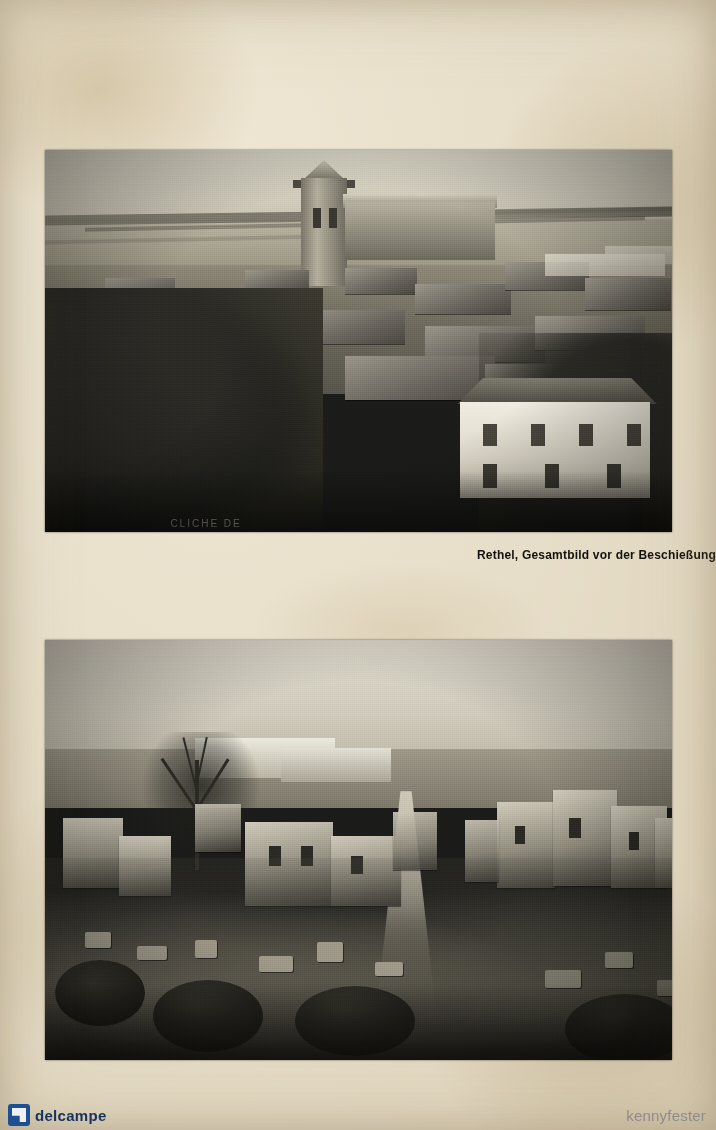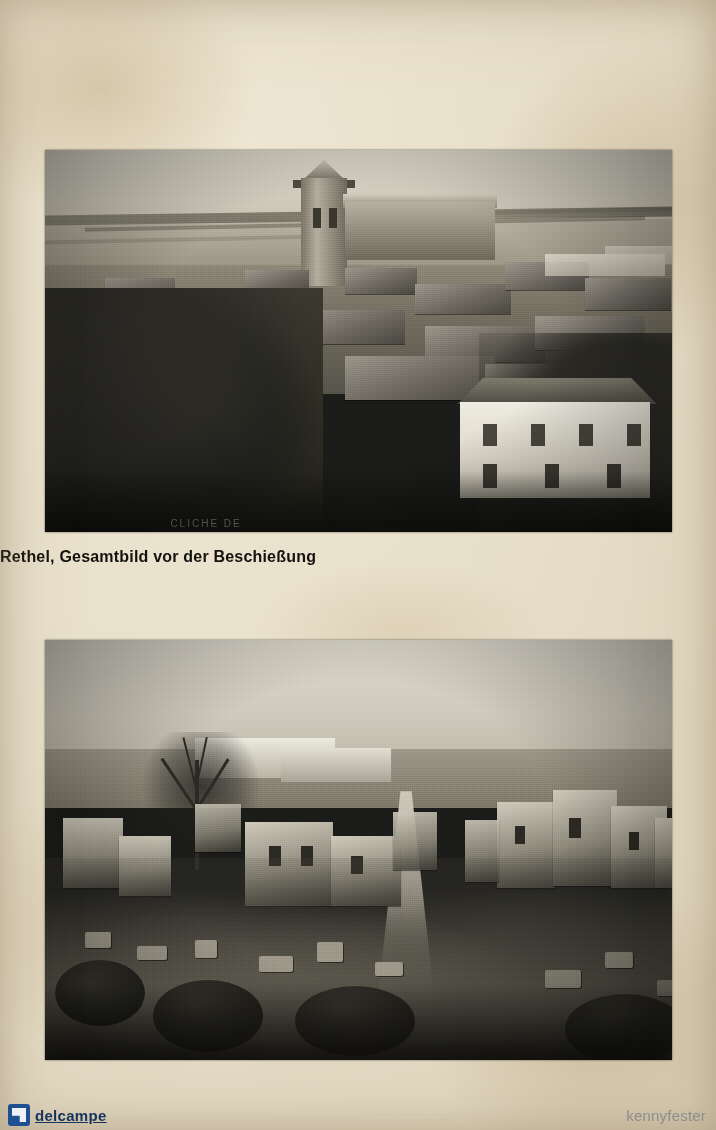--- a/index.html
+++ b/index.html
@@ -219,25 +219,25 @@
   }
   #photo-bottom .bush {
     position:absolute; border-radius: 50%;
     background: radial-gradient(ellipse at 40% 35%, #3a382f 0%, #22211c 70%);
   }
 
   
   .caption {
     position: absolute;
     width: 100%;
-    text-align: left;
+    text-align: right;
     font-family: "Liberation Sans", sans-serif;
     font-weight: bold;
     color: #14120e;
-    font-size: 16px;
+    font-size: 12px;
     letter-spacing: .2px;
   }
   #caption-top    { left: 0; top: 548px; }
   #caption-bottom { left: 0; top: 1073px; }
 
   
   #delcampe {
     position: absolute;
     left: 8px;
     bottom: 4px;
@@ -259,21 +259,20 @@
     background: #ffffff;
     clip-path: polygon(0 0, 100% 0, 100% 100%, 55% 100%, 55% 55%, 0 55%);
     opacity: .92;
   }
   #delcampe .dc-text {
     font-family: "Liberation Sans", sans-serif;
     font-size: 15px;
     font-weight: bold;
     color: #16335f;
     letter-spacing: .3px;
-    text-decoration: underline;
   }
   #kennyfester {
     position: absolute;
     right: 10px;
     bottom: 6px;
     font-family: "Liberation Sans", sans-serif;
     font-size: 15px;
     color: #8d8d8d;
     letter-spacing: .2px;
   }

